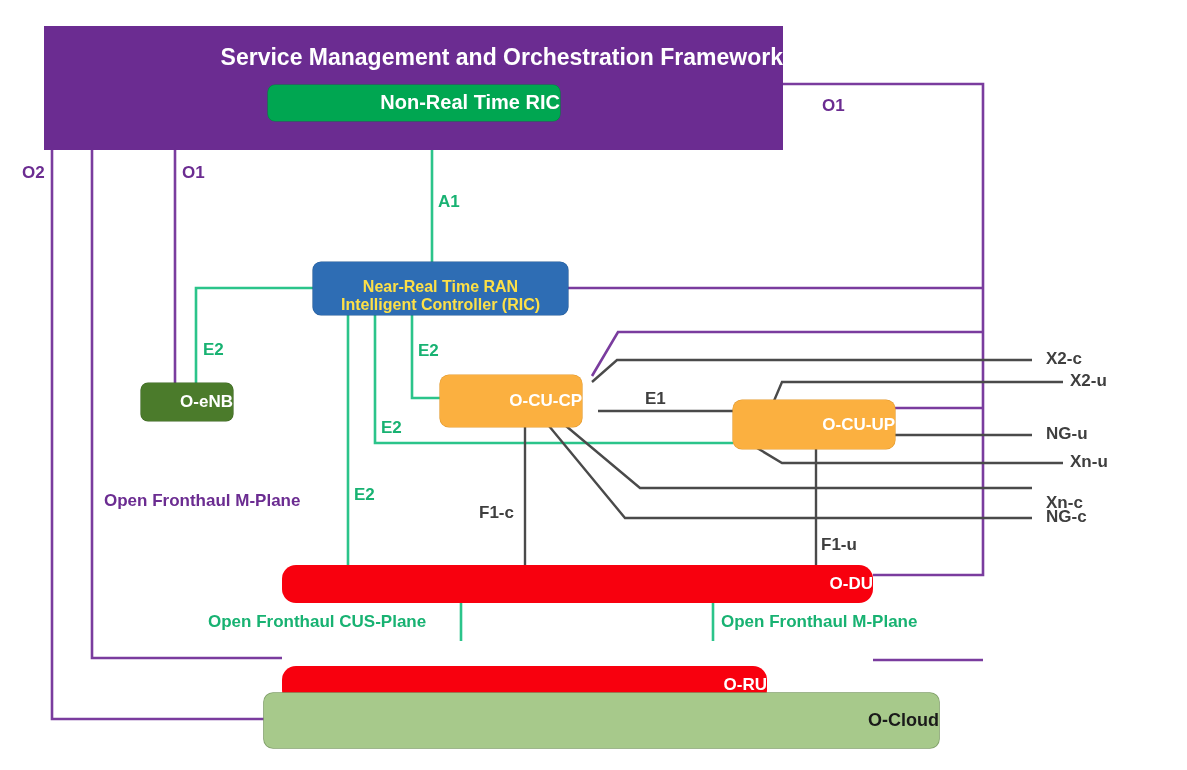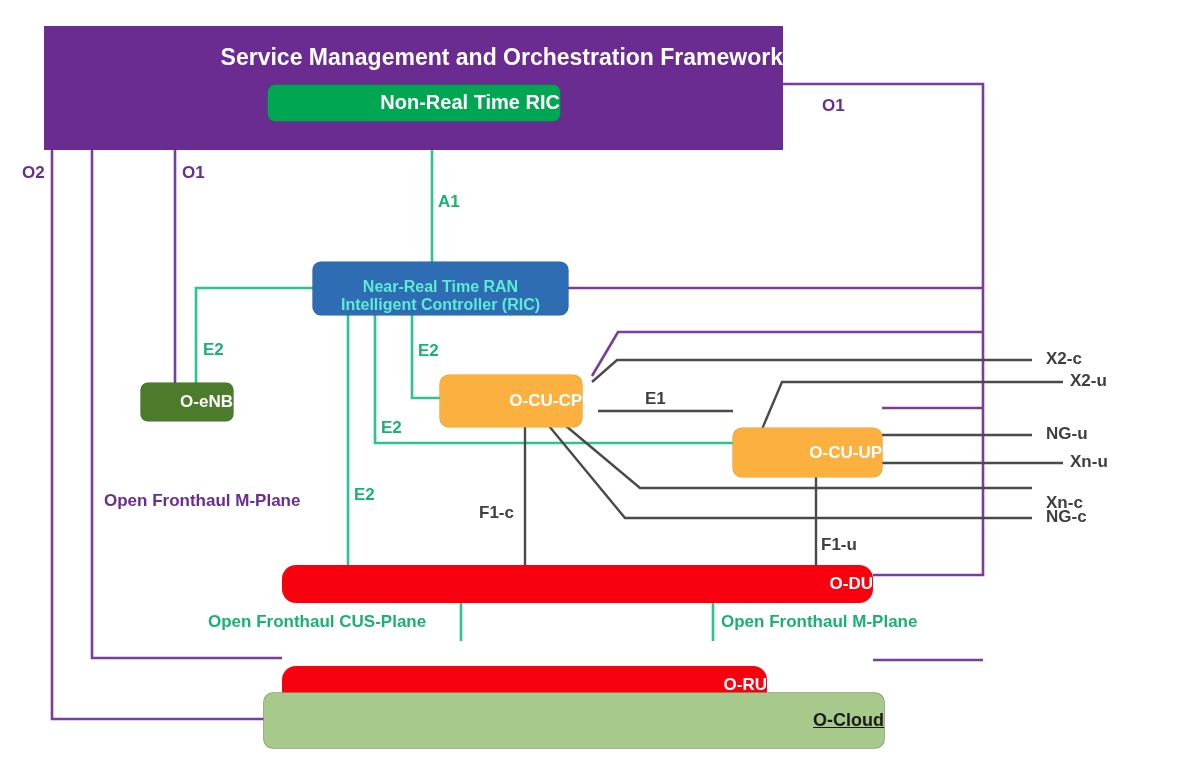--- a/index.html
+++ b/index.html
@@ -45,21 +45,21 @@
   }
   .node-nonrt {
     background: #00A651;
     color: #ffffff;
     font-size: 20px;
     border-radius: 7px;
     box-shadow: 0 0 0 0.6px #00853f;
   }
   .node-nearrt {
     background: #2E6DB4;
-    color: #5eead4;
+    color: #fde047;
     font-size: 16px;
     border-radius: 8px;
     box-shadow: 0 0 0 0.6px #255a95;
   }
   .node-oenb {
     background: #4B7B2B;
     color: #ffffff;
     font-size: 17px;
     border-radius: 7px;
     box-shadow: 0 0 0 0.6px #3d6623;
@@ -173,33 +173,33 @@
   </div>
 
   <div class="node node-oenb" style="left:141px; top:383px; width:92px; height:38px;">
     <span>O-eNB</span>
   </div>
 
   <div class="node node-cu" style="left:440px; top:375px; width:142px; height:52px;">
     <span>O-CU-CP</span>
   </div>
 
-  <div class="node node-cu" style="left:733px; top:400px; width:149px; height:49px;margin-top:28px;">
+  <div class="node node-cu" style="left:733px; top:400px; width:162px; height:49px;">
     <span>O-CU-UP</span>
   </div>
 
   <div class="node node-red" style="left:282px; top:565px; width:591px; height:38px;">
     <span>O-DU</span>
   </div>
 
   <div class="node node-red" style="left:282px; top:666px; width:485px; height:38px;">
     <span>O-RU</span>
   </div>
 
-  <div class="node node-ocloud" style="left:264px; top:693px; width:620px; height:55px;text-decoration:underline;">
+  <div class="node node-ocloud" style="left:264px; top:693px; width:675px; height:55px;">
     <span>O-Cloud</span>
   </div>
 
   <div class="lbl lbl-purple" style="left:22px; top:163px; font-size:17px;">O2</div>
 
   <div class="lbl lbl-purple" style="left:182px; top:163px; font-size:17px;">O1</div>
 
   <div class="lbl lbl-purple" style="left:822px; top:96px; font-size:17px;">O1</div>
 
   <div class="lbl lbl-green" style="left:438px; top:192px; font-size:17px;">A1</div>

